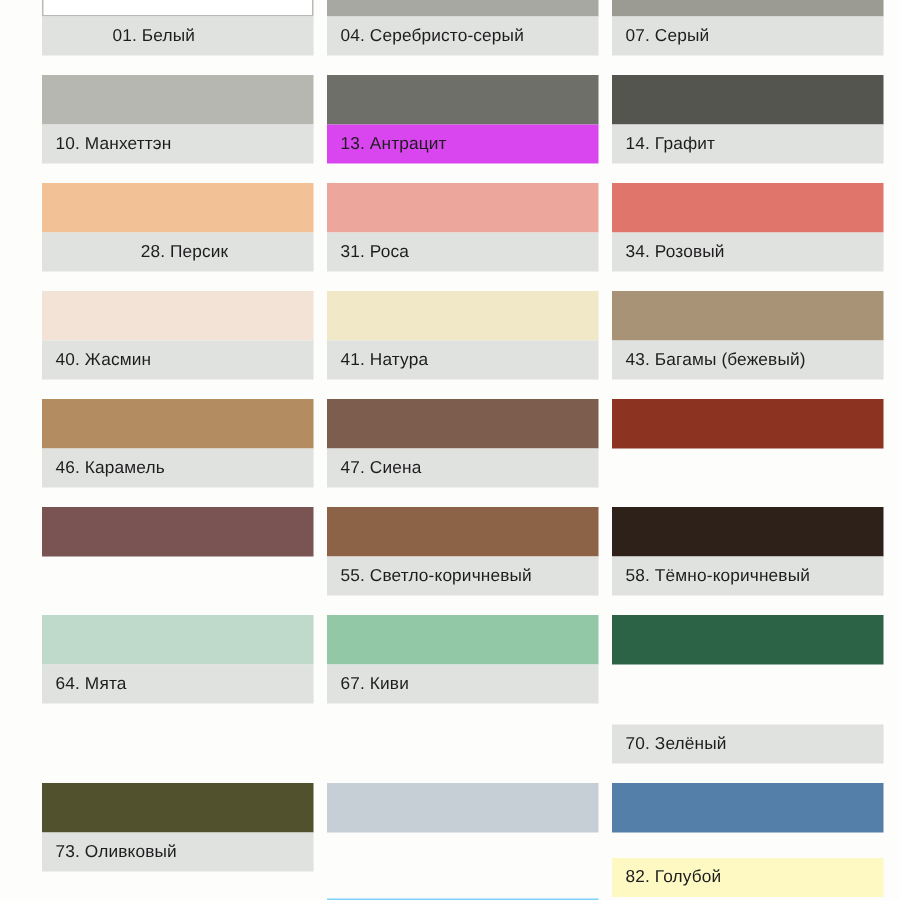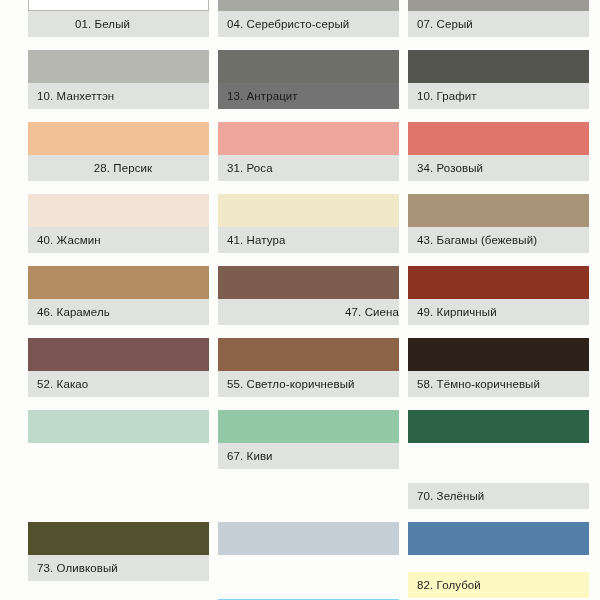--- a/index.html
+++ b/index.html
@@ -70,25 +70,25 @@
     <div class="swatch-card">
       <div class="swatch-chip" style="background: rgb(155, 155, 148);"></div>
       <div class="swatch-label" style="background: rgb(224, 226, 224); color: rgb(29, 29, 29);">07. Серый</div>
     </div>
     <div class="swatch-card">
       <div class="swatch-chip" style="background: rgb(183, 183, 177);"></div>
       <div class="swatch-label" style="background: rgb(224, 226, 224); color: rgb(29, 29, 29);">10. Манхеттэн</div>
     </div>
     <div class="swatch-card">
       <div class="swatch-chip" style="background: rgb(109, 111, 104);"></div>
-      <div class="swatch-label" style="background: #737373; color: rgb(29, 29, 29);">13. Антрацит</div>
+      <div class="swatch-label" style="background: #d946ef; color: rgb(29, 29, 29);">13. Антрацит</div>
     </div>
     <div class="swatch-card">
       <div class="swatch-chip" style="background: rgb(85, 85, 80);"></div>
-      <div class="swatch-label" style="background: rgb(224, 226, 224); color: rgb(29, 29, 29);">10. Графит</div>
+      <div class="swatch-label" style="background: rgb(224, 226, 224); color: rgb(29, 29, 29);">14. Графит</div>
     </div>
     <div class="swatch-card">
       <div class="swatch-chip" style="background: rgb(242, 194, 150);"></div>
       <div class="swatch-label" style="background: rgb(224, 226, 224); color: rgb(29, 29, 29); text-align: center;">28. Персик</div>
     </div>
     <div class="swatch-card">
       <div class="swatch-chip" style="background: rgb(237, 166, 155);"></div>
       <div class="swatch-label" style="background: rgb(224, 226, 224); color: rgb(29, 29, 29);">31. Роса</div>
     </div>
     <div class="swatch-card">
@@ -106,40 +106,39 @@
     <div class="swatch-card">
       <div class="swatch-chip" style="background: rgb(168, 147, 119);"></div>
       <div class="swatch-label" style="background: rgb(224, 226, 224); color: rgb(29, 29, 29);">43. Багамы (бежевый)</div>
     </div>
     <div class="swatch-card">
       <div class="swatch-chip" style="background: rgb(179, 141, 97);"></div>
       <div class="swatch-label" style="background: rgb(224, 226, 224); color: rgb(29, 29, 29);">46. Карамель</div>
     </div>
     <div class="swatch-card">
       <div class="swatch-chip" style="background: rgb(125, 94, 78);"></div>
-      <div class="swatch-label" style="background: rgb(224, 226, 224); color: rgb(29, 29, 29); text-align: right;">47. Сиена</div>
+      <div class="swatch-label" style="background: rgb(224, 226, 224); color: rgb(29, 29, 29);">47. Сиена</div>
     </div>
     <div class="swatch-card">
       <div class="swatch-chip" style="background: rgb(141, 51, 34);"></div>
-      <div class="swatch-label" style="background: rgb(224, 226, 224); color: rgb(29, 29, 29);">49. Кирпичный</div>
     </div>
     <div class="swatch-card">
       <div class="swatch-chip" style="background: rgb(122, 84, 83);"></div>
-      <div class="swatch-label" style="background: rgb(224, 226, 224); color: rgb(29, 29, 29);">52. Какао</div>
     </div>
     <div class="swatch-card">
       <div class="swatch-chip" style="background: rgb(141, 99, 72);"></div>
       <div class="swatch-label" style="background: rgb(224, 226, 224); color: rgb(29, 29, 29);">55. Светло-коричневый</div>
     </div>
     <div class="swatch-card">
       <div class="swatch-chip" style="background: rgb(46, 33, 26);"></div>
       <div class="swatch-label" style="background: rgb(224, 226, 224); color: rgb(29, 29, 29);">58. Тёмно-коричневый</div>
     </div>
     <div class="swatch-card">
       <div class="swatch-chip" style="background: rgb(191, 217, 203);"></div>
+      <div class="swatch-label" style="background: rgb(224, 226, 224); color: rgb(29, 29, 29);">64. Мята</div>
     </div>
     <div class="swatch-card">
       <div class="swatch-chip" style="background: rgb(146, 200, 166);"></div>
       <div class="swatch-label" style="background: rgb(224, 226, 224); color: rgb(29, 29, 29);">67. Киви</div>
     </div>
     <div class="swatch-card">
       <div class="swatch-chip" style="background: rgb(44, 98, 70);"></div>
       <div class="swatch-label" style="background: rgb(224, 226, 224); color: rgb(29, 29, 29); margin-top: 40px;">70. Зелёный</div>
     </div>
     <div class="swatch-card">

